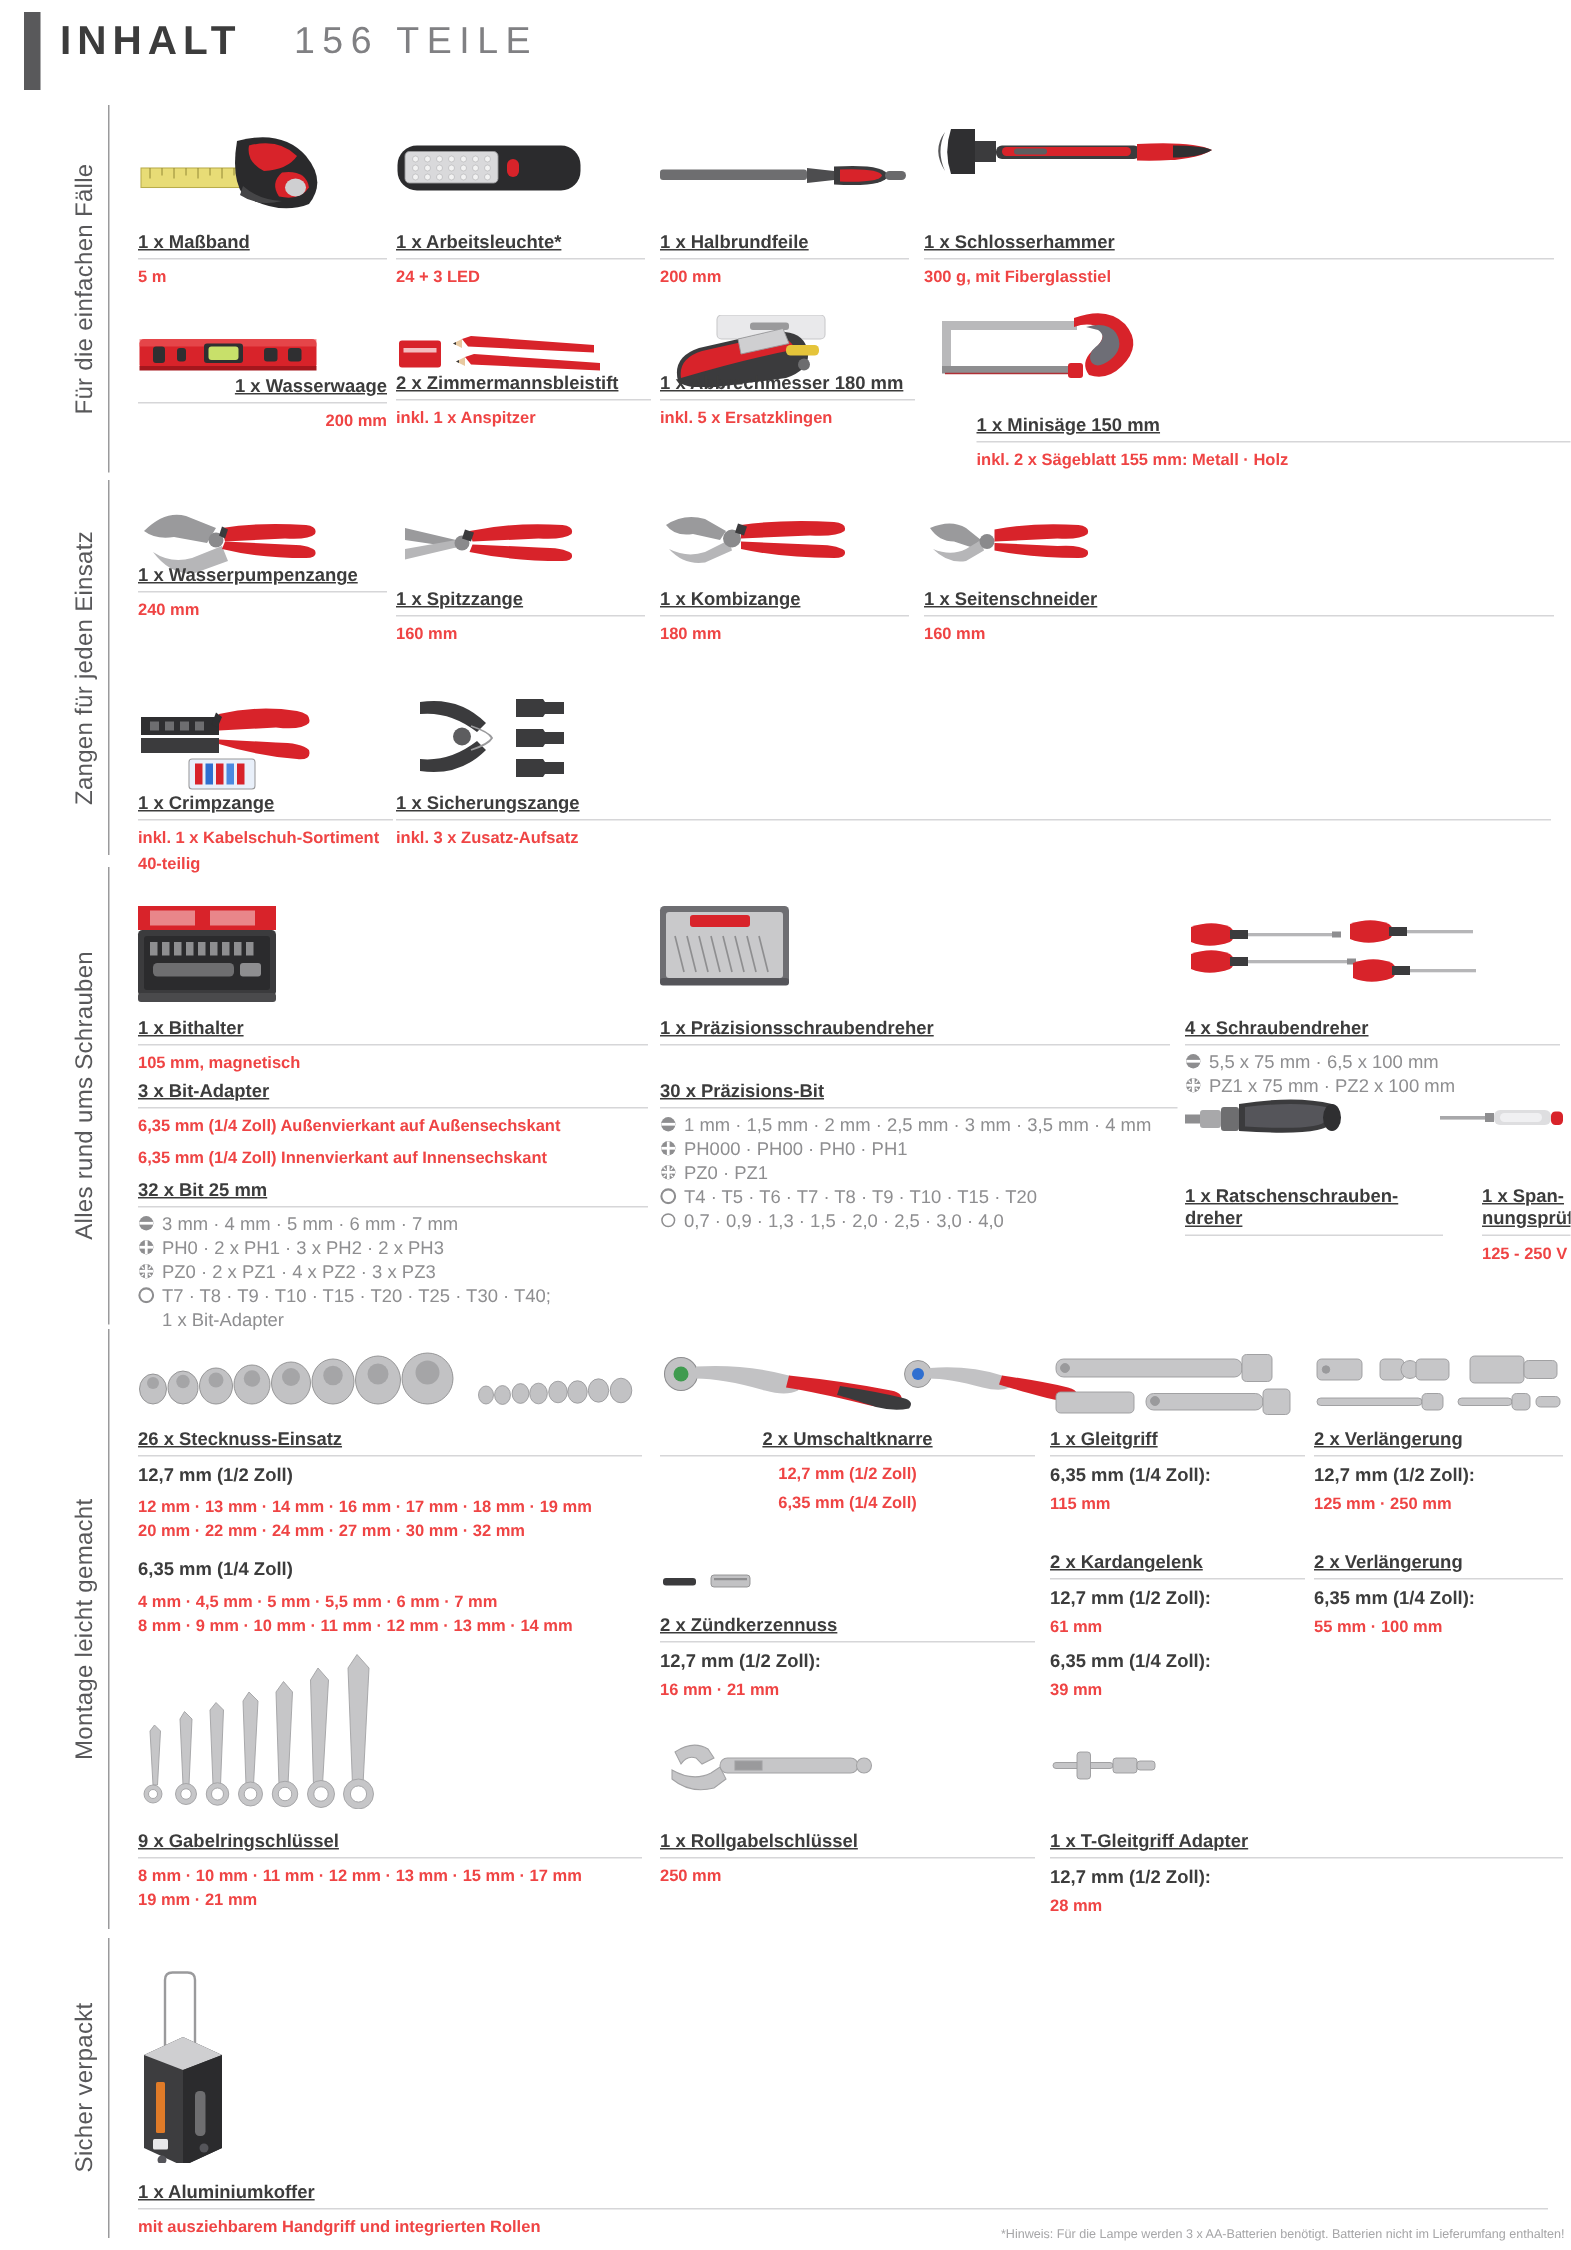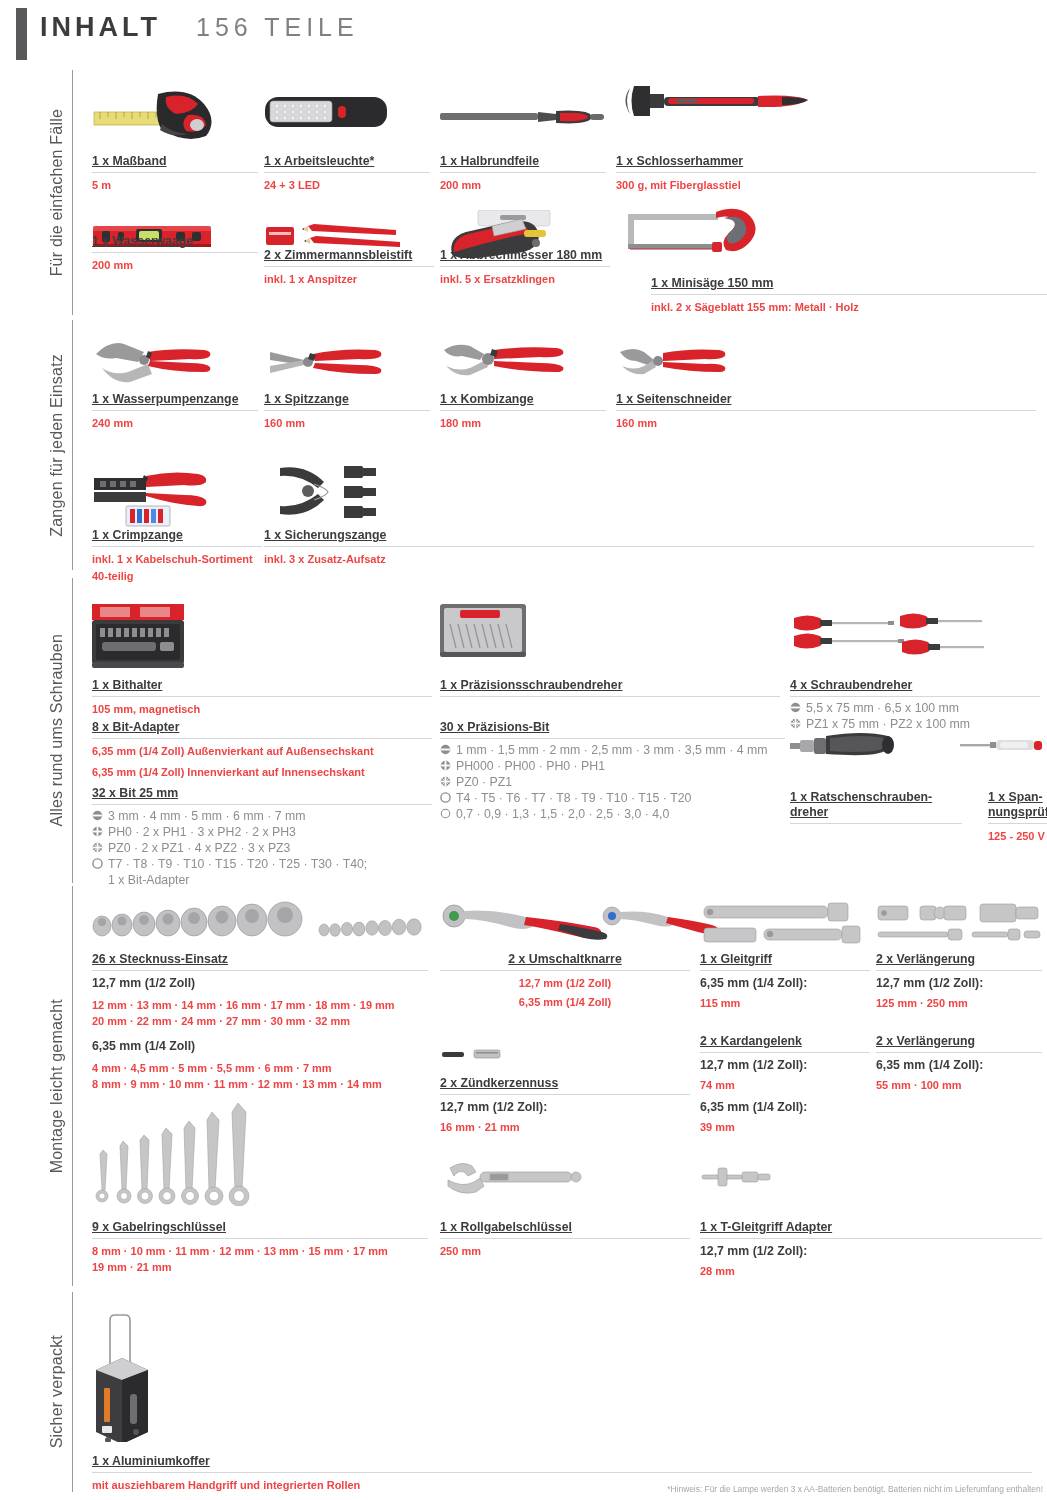--- a/index.html
+++ b/index.html
@@ -244,21 +244,21 @@
         <path d="M12 42 h92 v5 h-92z" fill="#8e8e90"></path>
         <g stroke="#b03036" stroke-width="1">
           <line x1="14" y1="47" x2="100" y2="47"></line>
         </g>
         <path d="M100 10 q22 -8 34 4 q12 14 -2 28 q-10 10 -22 6 q-6 -8 2 -16 q10 -8 6 -14 q-6 -6 -18 -2z" fill="#d8232a"></path>
         <path d="M108 16 q14 -4 20 4 q6 10 -4 18 q-8 6 -12 2 q-4 -6 4 -12 q6 -6 0 -10z" fill="#6e6e76"></path>
         <rect x="96" y="40" width="10" height="10" rx="2" fill="#d8232a"></rect>
       </svg>
     </div>
 
-    <div class="cell" style="left:92px;top:164px;width:166px;">
+    <div class="cell" style="left:92px;top:180px;width:166px;text-align:right;">
       <div class="title">1 x Wasserwaage</div>
       <div class="hr"></div>
       <div class="sub">200 mm</div>
     </div>
     <div class="cell" style="left:264px;top:178px;width:170px;">
       <div class="title">2 x Zimmermannsbleistift</div>
       <div class="hr"></div>
       <div class="sub">inkl. 1 x Anspitzer</div>
     </div>
     <div class="cell" style="left:440px;top:178px;width:170px;">
@@ -312,21 +312,21 @@
     <div class="ill" style="left:616px;top:18px;">
       <svg width="115" height="44" viewBox="0 0 115 44">
         <path d="M4 14 q14 -6 24 0 l10 8 l-6 5 l-12 -4 q-10 0 -16 -9z" fill="#9a9a9c"></path>
         <path d="M6 28 q12 5 22 0 l10 -6 l2 7 l-12 7 q-12 2 -22 -8z" fill="#b6b6b8"></path>
         <circle cx="42" cy="23" r="5" fill="#8a8a8c"></circle>
         <path d="M47 15 q26 -5 56 -3 q8 1 6 6 q-5 4 -20 3 l-42 2z" fill="#d8232a"></path>
         <path d="M47 29 q26 5 56 5 q8 0 6 -5 q-5 -4 -20 -3 l-42 -2z" fill="#d8232a"></path>
       </svg>
     </div>
 
-    <div class="cell" style="left:92px;top:72px;width:166px;">
+    <div class="cell" style="left:92px;top:56px;width:166px;">
       <div class="title">1 x Wasserpumpenzange</div>
       <div class="hr"></div>
       <div class="sub">240 mm</div>
     </div>
     <div class="cell" style="left:264px;top:72px;width:166px;">
       <div class="title">1 x Spitzzange</div>
       <div class="hr"></div>
       <div class="sub">160 mm</div>
     </div>
     <div class="cell" style="left:440px;top:72px;width:166px;">
@@ -489,21 +489,21 @@
         <rect x="74" y="5" width="8" height="9" rx="3" fill="#d8232a"></rect>
       </svg>
     </div>
 
     <div class="cell" style="left:92px;top:100px;width:340px;">
       <div class="title">1 x Bithalter</div>
       <div class="hr"></div>
       <div class="sub">105 mm, magnetisch</div>
     </div>
     <div class="cell" style="left:92px;top:142px;width:340px;">
-      <div class="title">8 x Bit-Adapter</div>
+      <div class="title">3 x Bit-Adapter</div>
       <div class="hr"></div>
       <div class="sub">6,35 mm (1/4 Zoll) Außenvierkant auf Außensechskant</div>
       <div class="sub">6,35 mm (1/4 Zoll) Innenvierkant auf Innensechskant</div>
     </div>
     <div class="cell" style="left:92px;top:208px;width:340px;">
       <div class="title">32 x Bit 25 mm</div>
       <div class="hr"></div>
       <div class="speclist">
         <div class="specline">
           <span class="bullet">
@@ -856,21 +856,21 @@
     <div class="cell" style="left:700px;top:66px;width:170px;">
       <div class="title">1 x Gleitgriff</div>
       <div class="hr"></div>
       <div class="subdark" style="margin-top:4px;">6,35 mm (1/4 Zoll):</div>
       <div class="sub" style="margin-top:3px;">115 mm</div>
     </div>
     <div class="cell" style="left:700px;top:148px;width:170px;">
       <div class="title">2 x Kardangelenk</div>
       <div class="hr"></div>
       <div class="subdark" style="margin-top:4px;">12,7 mm (1/2 Zoll):</div>
-      <div class="sub" style="margin-top:3px;">74 mm</div>
+      <div class="sub" style="margin-top:3px;">61 mm</div>
       <div class="subdark" style="margin-top:5px;">6,35 mm (1/4 Zoll):</div>
       <div class="sub" style="margin-top:3px;">39 mm</div>
     </div>
 
     <div class="cell" style="left:876px;top:66px;width:166px;">
       <div class="title">2 x Verlängerung</div>
       <div class="hr"></div>
       <div class="subdark" style="margin-top:4px;">12,7 mm (1/2 Zoll):</div>
       <div class="sub" style="margin-top:3px;">125 mm · 250 mm</div>
     </div>

